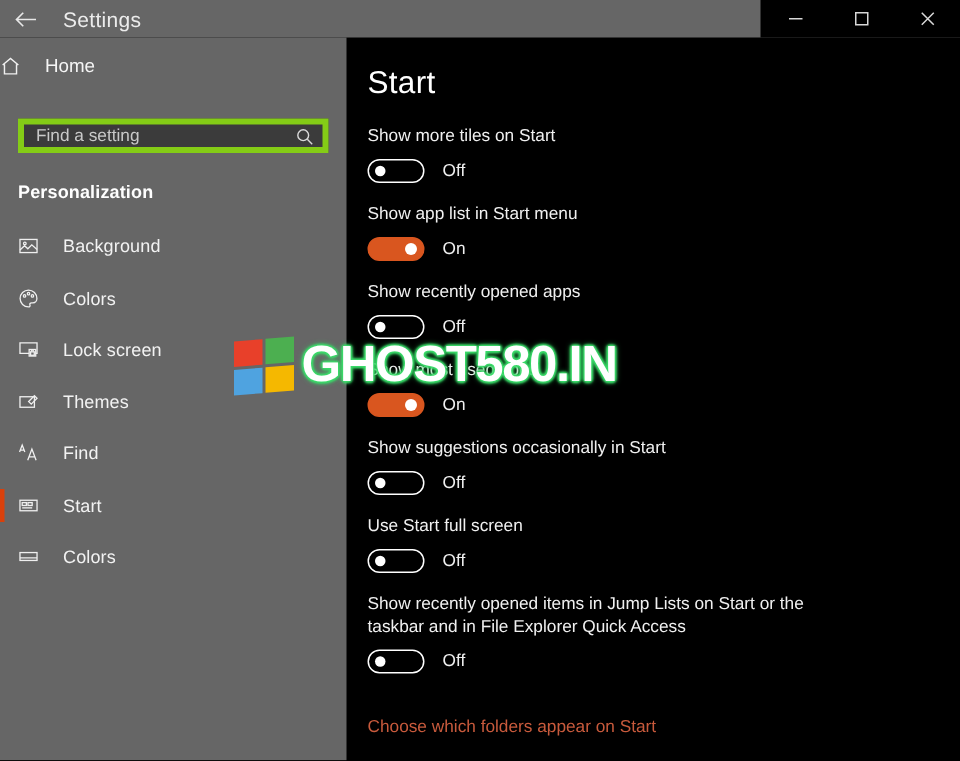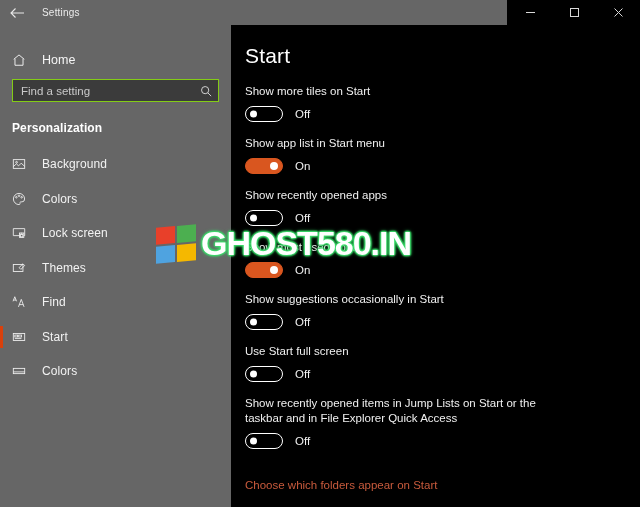--- a/index.html
+++ b/index.html
@@ -33,21 +33,21 @@
   .tb-back {
     width: 34px;
     height: 25px;
     display: flex;
     align-items: center;
     justify-content: center;
     color: #e8e8e8;
   }
   .tb-back svg { display:block; }
   .tb-title {
-    font-size: 10px;
+    font-size: 14px;
     color: #ececec;
     margin-left: 8px;
     letter-spacing: .2px;
   }
   .tb-spacer { flex: 1 1 auto; }
   .tb-ctrls {
     display: flex;
     height: 25px;
     background: #000000;
     position: absolute;
@@ -77,36 +77,35 @@
   .sidebar {
     width: 231px;
     flex: 0 0 231px;
     background: #666666;
     position: relative;
     padding-top: 12px;
     box-sizing: border-box;
   }
   .home-row {
     display: flex;
-    align-items: flex-end;
+    align-items: flex-start;
     height: 30px;
-    padding-left: 12px;
     box-sizing: border-box;
   }
   .home-row .ic { width: 22px; color: #f0f0f0; display:flex; align-items:center; }
   .home-row .lbl {
     font-size: 12.5px;
     color: #f5f5f5;
     margin-left: 8px;
   }
   .search-wrap {
     margin: 12px 12px 0 12px;
     height: 23px;
     background: #3b3b3b;
-    border: 1px solid #84cc16;
+    border: 4px solid #84cc16;
     display: flex;
     align-items: center;
     box-sizing: border-box;
     padding: 0 6px 0 8px;
   }
   .search-wrap input {
     flex: 1 1 auto;
     background: transparent;
     border: 0;
     outline: 0;

